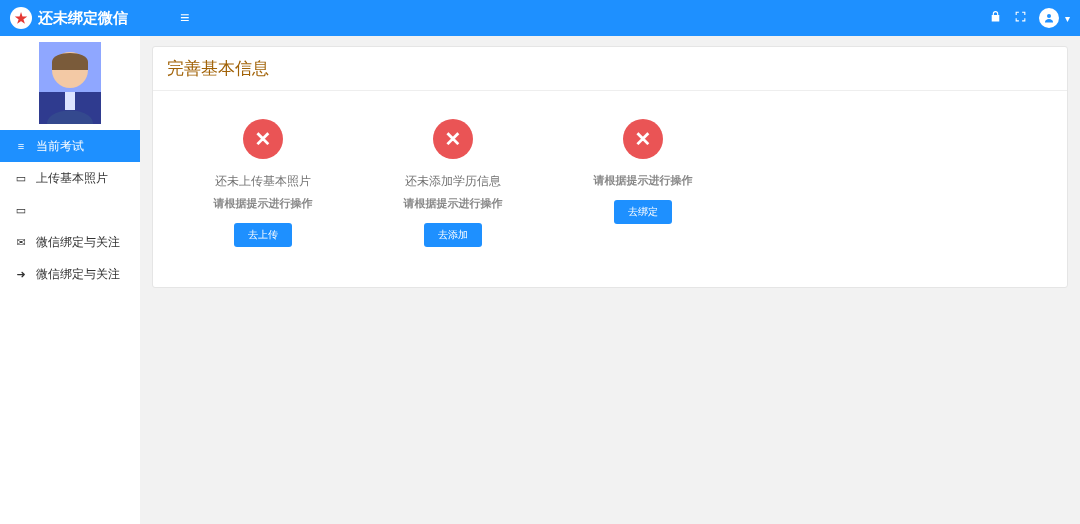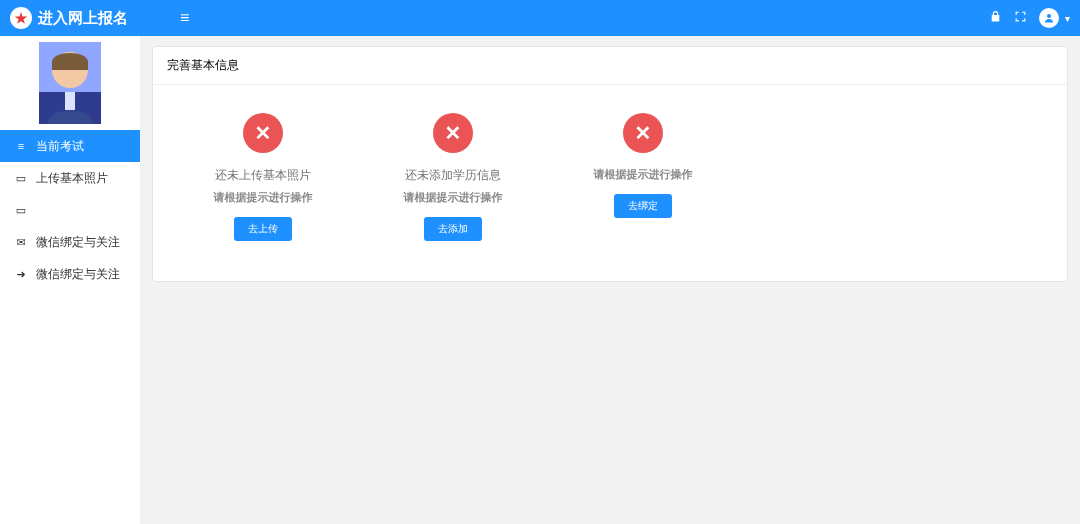--- a/index.html
+++ b/index.html
@@ -138,22 +138,22 @@
     font-size: 12px;
   }
   .welcome-bar .curexam b { font-weight: 700; margin-left: 4px;}
 
   .panel {
     background: #fff;
     border: 1px solid #e5e5e5;
     border-radius: 3px;
   }
   .panel-title {
-    font-size: 12px;
-    color: #000000;
+    font-size: 17px;
+    color: #a16207;
     padding: 10px 14px;
     border-bottom: 1px solid #eee;
   }
   .cards {
     display: flex;
     padding: 28px 30px 40px 30px;
     gap: 30px;
   }
   .card {
     width: 160px;
@@ -193,21 +193,21 @@
     border: none;
     cursor: pointer;
   }
 </style>
 </head>
 <body>
 
 <div class="topbar">
   <div class="brand">
     <span class="logo">★</span>
-    <span>进入网上报名</span>
+    <span>还未绑定微信</span>
   </div>
   <span class="hamburger">≡</span>
   <div class="right">
     <span class="ic">
       <svg width="13" height="13" viewBox="0 0 24 24" fill="#fff">
           <path d="M17 9V7a5 5 0 10-10 0v2H5v12h14V9h-2zm-8-2a3 3 0 016 0v2H9V7z"></path>
         </svg>
     </span>
     <span class="ic">
       <svg width="13" height="13" viewBox="0 0 24 24" fill="#fff">

